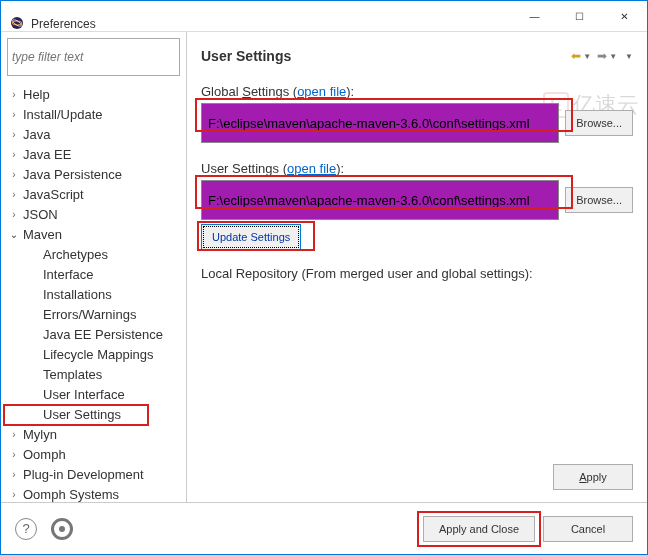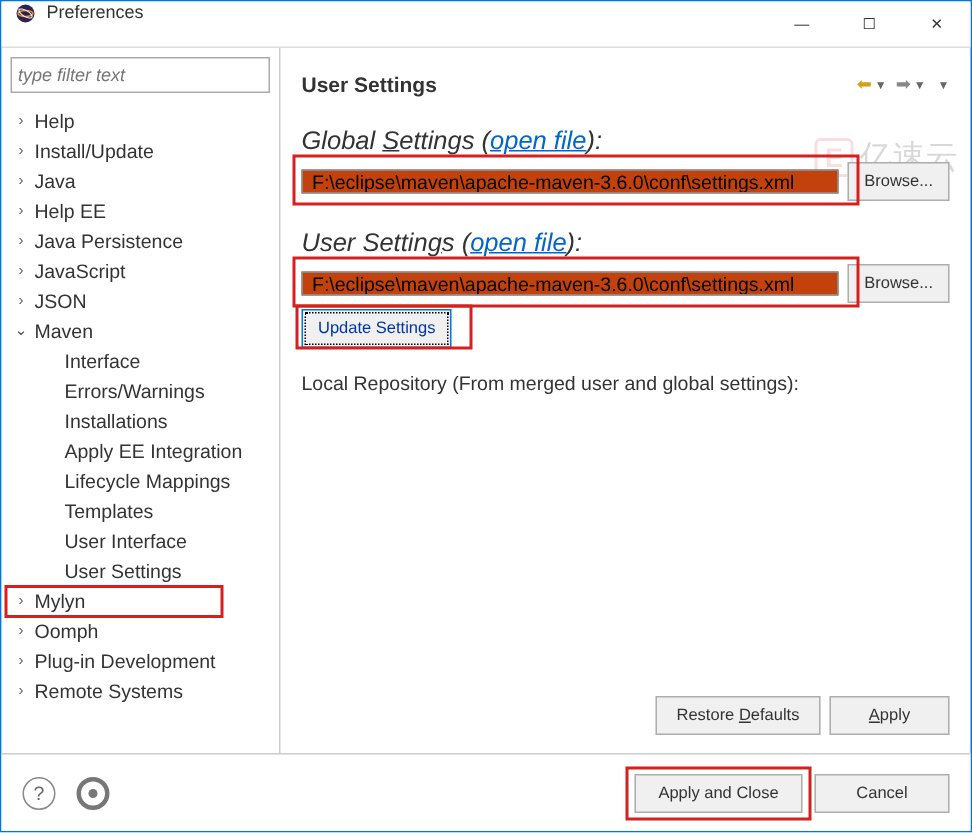--- a/index.html
+++ b/index.html
@@ -1,47 +1,47 @@
 <!DOCTYPE html>
 <html><head>
 <meta charset="utf-8">
 <style>
 * { box-sizing: border-box; margin: 0; padding: 0; font-family: "Segoe UI", Tahoma, sans-serif; }
 body { background: #f0f0f0; width: 648px; height: 555px; overflow: hidden; }
 .window { width: 648px; height: 555px; background: #fff; border: 1px solid #0078d7; display: flex; flex-direction: column; }
-.titlebar { background: #fff; height: 30px; display: flex; align-items: flex-start; padding: 0 0 0 8px; color: #333; font-size: 12px; }
+.titlebar { background: #fff; height: 30px; display: flex; align-items: flex-end; padding: 0 0 0 8px; color: #333; font-size: 12px; }
 .titlebar .eclipse-icon { width: 16px; height: 16px; margin-right: 6px; }
 .titlebar .title-text { flex: 1; }
 .titlebar .win-btn { width: 45px; height: 30px; display: flex; align-items: center; justify-content: center; color: #333; font-size: 10px; }
 .main-area { flex: 1; display: flex; border-top: 1px solid #ddd; overflow: hidden; }
 .sidebar { width: 186px; border-right: 1px solid #ccc; display: flex; flex-direction: column; background: #fff; }
 .filter-wrap { padding: 6px; }
-.filter-input { width: 100%; height: 24px; border: 1px solid #aaa; padding: 2px 4px; font-size: 12px; font-style: italic; color: #0f766e; }
+.filter-input { width: 100%; height: 38px; border: 1px solid #aaa; padding: 2px 4px; font-size: 12px; font-style: italic; color: #0f766e; }
 .tree { flex: 1; overflow-y: auto; font-size: 13px; color: #333; padding-top: 2px; position: relative; }
 .tree::-webkit-scrollbar { width: 17px; }
 .tree::-webkit-scrollbar-track { background: #f0f0f0; border-left: 1px solid #ddd; }
 .tree::-webkit-scrollbar-thumb { background: #c1c1c1; }
 .tree-item { display: flex; align-items: center; height: 20px; padding-left: 6px; cursor: default; white-space: nowrap; }
 .tree-item .arrow { width: 14px; display: inline-block; color: #666; font-size: 10px; text-align: center; }
 .tree-item .arrow.down { color: #444; }
 .tree-item.depth-0 { padding-left: 6px; }
 .tree-item.depth-1 { padding-left: 26px; }
 .tree-item .label { padding-left: 2px; }
 .tree-item.selected .label { }
 .highlight-red { border: 2px solid #d62020; position: absolute; pointer-events: none; }
 .content { flex: 1; display: flex; flex-direction: column; padding: 10px 14px 0 14px; position: relative; }
 .content-header { display: flex; align-items: center; height: 28px; }
 .content-header h2 { font-size: 14px; font-weight: 600; color: #333; flex: 1; }
 .nav-arrows { display: flex; gap: 2px; align-items: center; }
 .nav-arrows span { font-size: 12px; }
-.section-label { font-size: 17px; color: #333; margin-top: 14px; margin-bottom: 4px; font-style: italic; }
+.section-label { font-size: 13px; color: #333; margin-top: 14px; margin-bottom: 4px; }
 .section-label .underline-char { text-decoration: underline; }
 .section-label .link { color: #0066cc; text-decoration: underline; cursor: pointer; }
 .field-row { display: flex; gap: 6px; align-items: center; margin-bottom: 4px; }
-.field-row input[type=text] { flex: 1; height: 16px; border: 1px solid #888; padding: 2px 6px; font-size: 13px; background: #c2410c; }
+.field-row input[type=text] { flex: 1; height: 40px; border: 1px solid #888; padding: 2px 6px; font-size: 13px; background: #a21caf; }
 .btn { height: 26px; padding: 0 10px; background: #f0f0f0; border: 1px solid #adadad; font-size: 11px; color: #333; cursor: default; display: inline-flex; align-items: center; justify-content: center; }
 .btn.focused { border: 1px solid #0078d7; outline: 1px dotted #000; outline-offset: -3px; }
 .update-row { margin-bottom: 16px; }
 .local-repo-label { font-size: 13px; color: #333; margin-bottom: 6px; }
 .bottom-inner { margin-top: auto; padding: 10px 0 12px 0; display: flex; justify-content: flex-end; gap: 6px; border-top: none; }
 .footer { border-top: 1px solid #ccc; height: 52px; display: flex; align-items: center; padding: 0 14px; background: #fff; }
 .footer .help-icons { display: flex; gap: 14px; align-items: center; flex: 1; }
 .footer .help-icons .circ { width: 22px; height: 22px; border: 1.5px solid #888; border-radius: 50%; display: flex; align-items: center; justify-content: center; font-size: 13px; color: #666; }
 .footer-btns { display: flex; gap: 8px; }
 .footer .btn { min-width: 90px; }
@@ -87,53 +87,57 @@
           <div class="tree-item depth-0">
             <span class="arrow">›</span>
             <span class="label">Install/Update</span>
           </div>
           <div class="tree-item depth-0">
             <span class="arrow">›</span>
             <span class="label">Java</span>
           </div>
           <div class="tree-item depth-0">
             <span class="arrow">›</span>
-            <span class="label">Help EE</span>
+            <span class="label">Java EE</span>
           </div>
           <div class="tree-item depth-0">
             <span class="arrow">›</span>
             <span class="label">Java Persistence</span>
           </div>
           <div class="tree-item depth-0">
             <span class="arrow">›</span>
             <span class="label">JavaScript</span>
           </div>
           <div class="tree-item depth-0">
             <span class="arrow">›</span>
             <span class="label">JSON</span>
           </div>
           <div class="tree-item depth-0">
             <span class="arrow down">⌄</span>
             <span class="label">Maven</span>
           </div>
           <div class="tree-item depth-1">
             <span class="arrow"></span>
+            <span class="label">Archetypes</span>
+          </div>
+          <div class="tree-item depth-1">
+            <span class="arrow"></span>
             <span class="label">Interface</span>
           </div>
           <div class="tree-item depth-1">
             <span class="arrow"></span>
+            <span class="label">Installations</span>
+          </div>
+          <div class="tree-item depth-1">
+            <span class="arrow"></span>
             <span class="label">Errors/Warnings</span>
           </div>
           <div class="tree-item depth-1">
             <span class="arrow"></span>
-            <span class="label">Installations</span>
-          </div>
-          <div class="tree-item depth-1">
-            <span class="arrow"></span>
-            <span class="label">Apply EE Integration</span>
+            <span class="label">Java EE Persistence</span>
           </div>
           <div class="tree-item depth-1">
             <span class="arrow"></span>
             <span class="label">Lifecycle Mappings</span>
           </div>
           <div class="tree-item depth-1">
             <span class="arrow"></span>
             <span class="label">Templates</span>
           </div>
           <div class="tree-item depth-1">
@@ -151,21 +155,21 @@
           <div class="tree-item depth-0">
             <span class="arrow">›</span>
             <span class="label">Oomph</span>
           </div>
           <div class="tree-item depth-0">
             <span class="arrow">›</span>
             <span class="label">Plug-in Development</span>
           </div>
           <div class="tree-item depth-0">
             <span class="arrow">›</span>
-            <span class="label">Remote Systems</span>
+            <span class="label">Oomph Systems</span>
           </div>
         </div>
     </div>
 
     <div class="content rel">
       <div class="watermark">
         <span class="wmlogo">E</span>
           <span>亿速云</span>
       </div>
 
@@ -199,23 +203,20 @@
       </div>
 
       <div class="update-row rel">
         <div class="highlight-red" style="left:-4px; top:-3px; width:118px; height:30px;"></div>
         <button class="btn focused" style="color:#0033aa;">Update Settings</button>
       </div>
 
       <div class="local-repo-label">Local Repository (From merged user and global settings):</div>
 
       <div class="bottom-inner">
-        <button class="btn" style="min-width:110px;">
-            <span>Restore <u>D</u>efaults</span>
-          </button>
         <button class="btn" style="min-width:80px;">
             <span><u>A</u>pply</span>
           </button>
       </div>
     </div>
   </div>
 
   <div class="footer">
     <div class="help-icons">
       <div class="circ">?</div>

